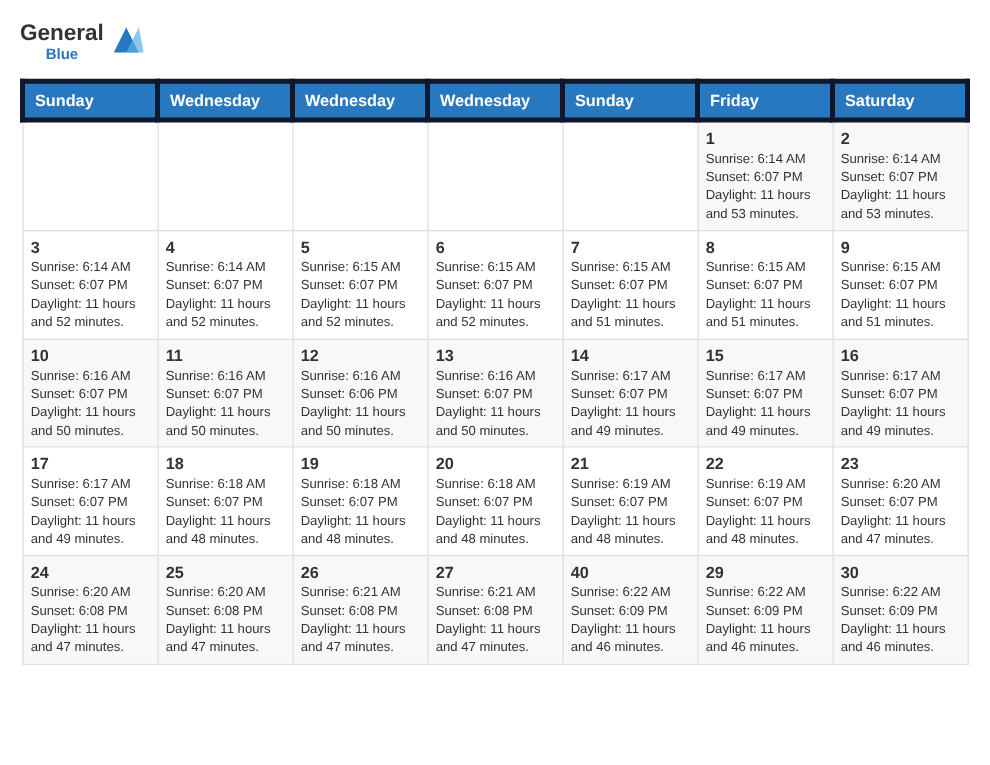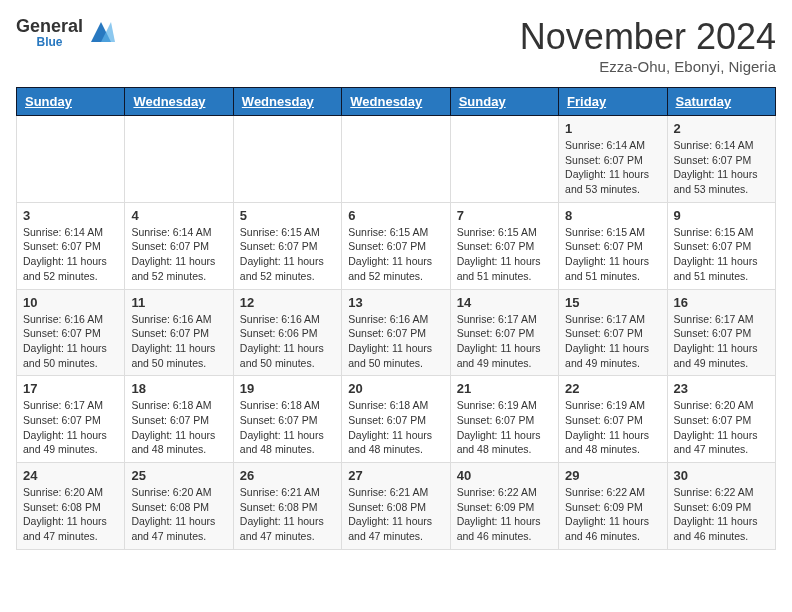--- a/index.html
+++ b/index.html
@@ -57,22 +57,21 @@
       border-collapse: collapse;
       border: 1px solid #ccc;
     }
     .calendar th {
       background-color: #2878c0;
       color: #fff;
       font-size: 13px;
       font-weight: bold;
       padding: 6px 8px;
       text-align: left;
-      border: 1px solid #0f172a;
-      text-decoration: underline;
+      border: 4px solid #0f172a;
     }
     .calendar td {
       vertical-align: top;
       padding: 5px 6px;
       border: 1px solid #ddd;
       font-size: 11px;
       color: #333;
       width: 14.28%;
       height: 80px;
       background: #fff;
@@ -107,24 +106,20 @@
       <span class="logo-general">General</span>
       <span class="logo-blue">Blue</span>
     </div>
     <div class="logo-icon">
       <svg width="28" height="28" viewBox="0 0 28 28">
         <polygon points="4,24 14,4 24,24" fill="#2878c0"></polygon>
         <polygon points="14,24 24,4 28,24" fill="#5bb0e8" opacity="0.7"></polygon>
       </svg>
     </div>
   </div>
-  <div class="title-section">
-    <div class="month-title">November 2024</div>
-    <div class="location">Ezza-Ohu, Ebonyi, Nigeria</div>
-  </div>
 </div>
 
 <table class="calendar">
   <thead>
     <tr>
       <th>Sunday</th>
       <th>Wednesday</th>
       <th>Wednesday</th>
       <th>Wednesday</th>
       <th>Sunday</th>

